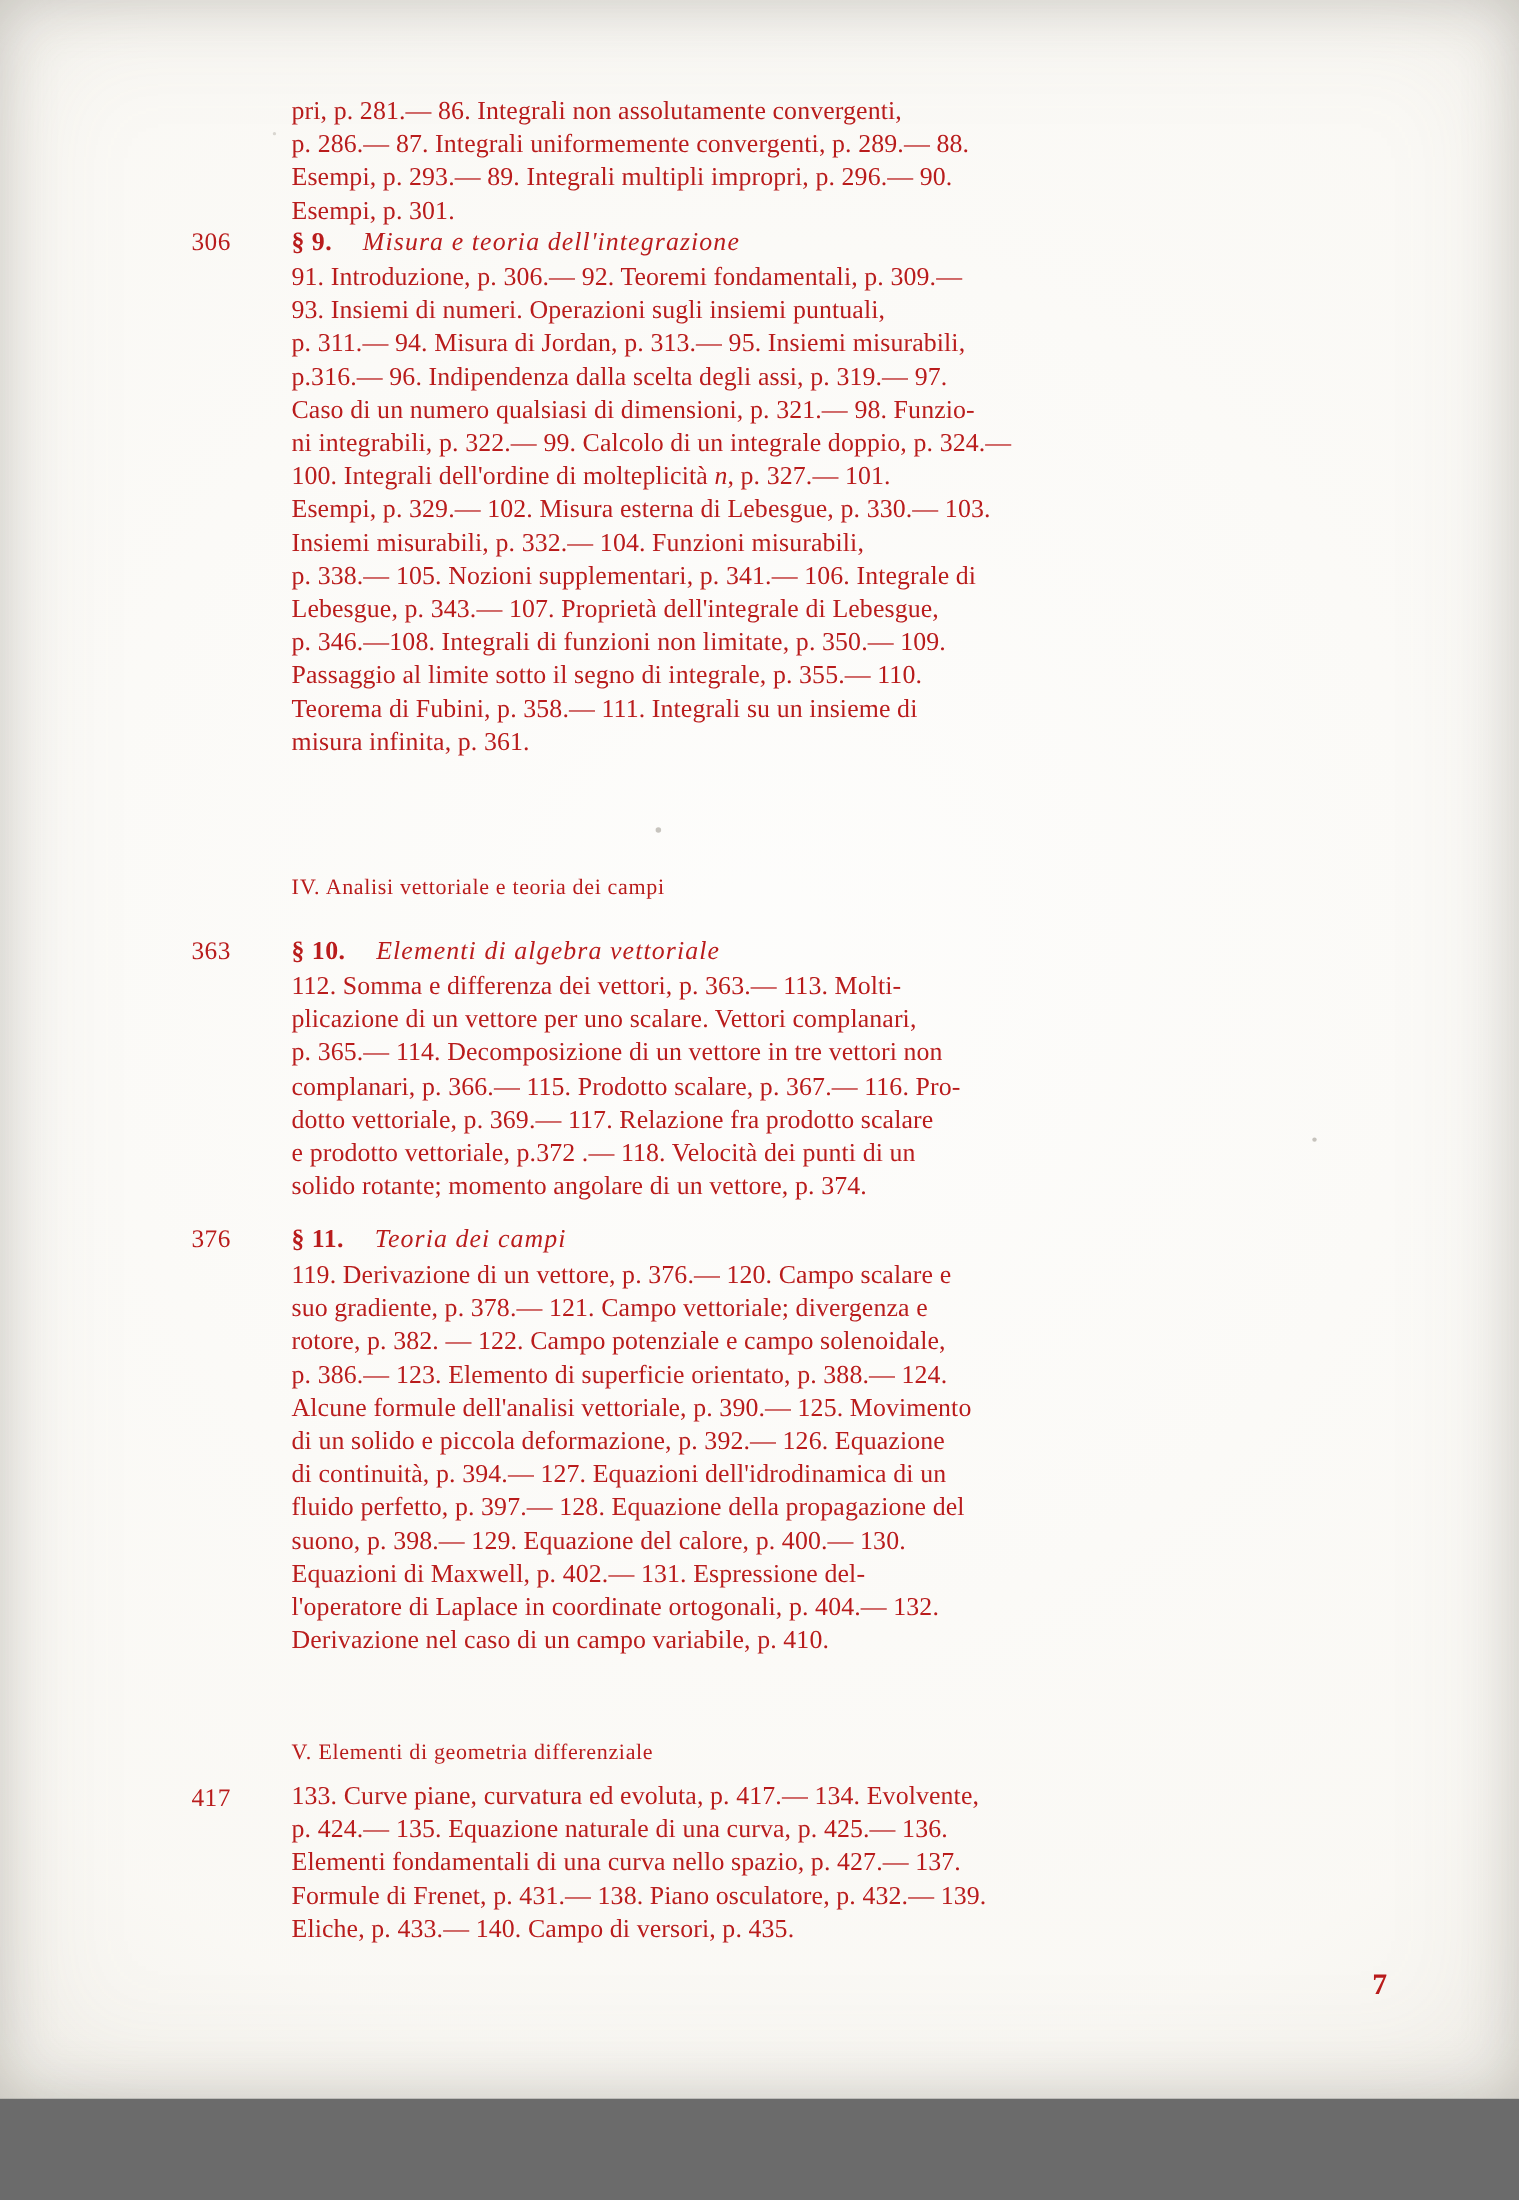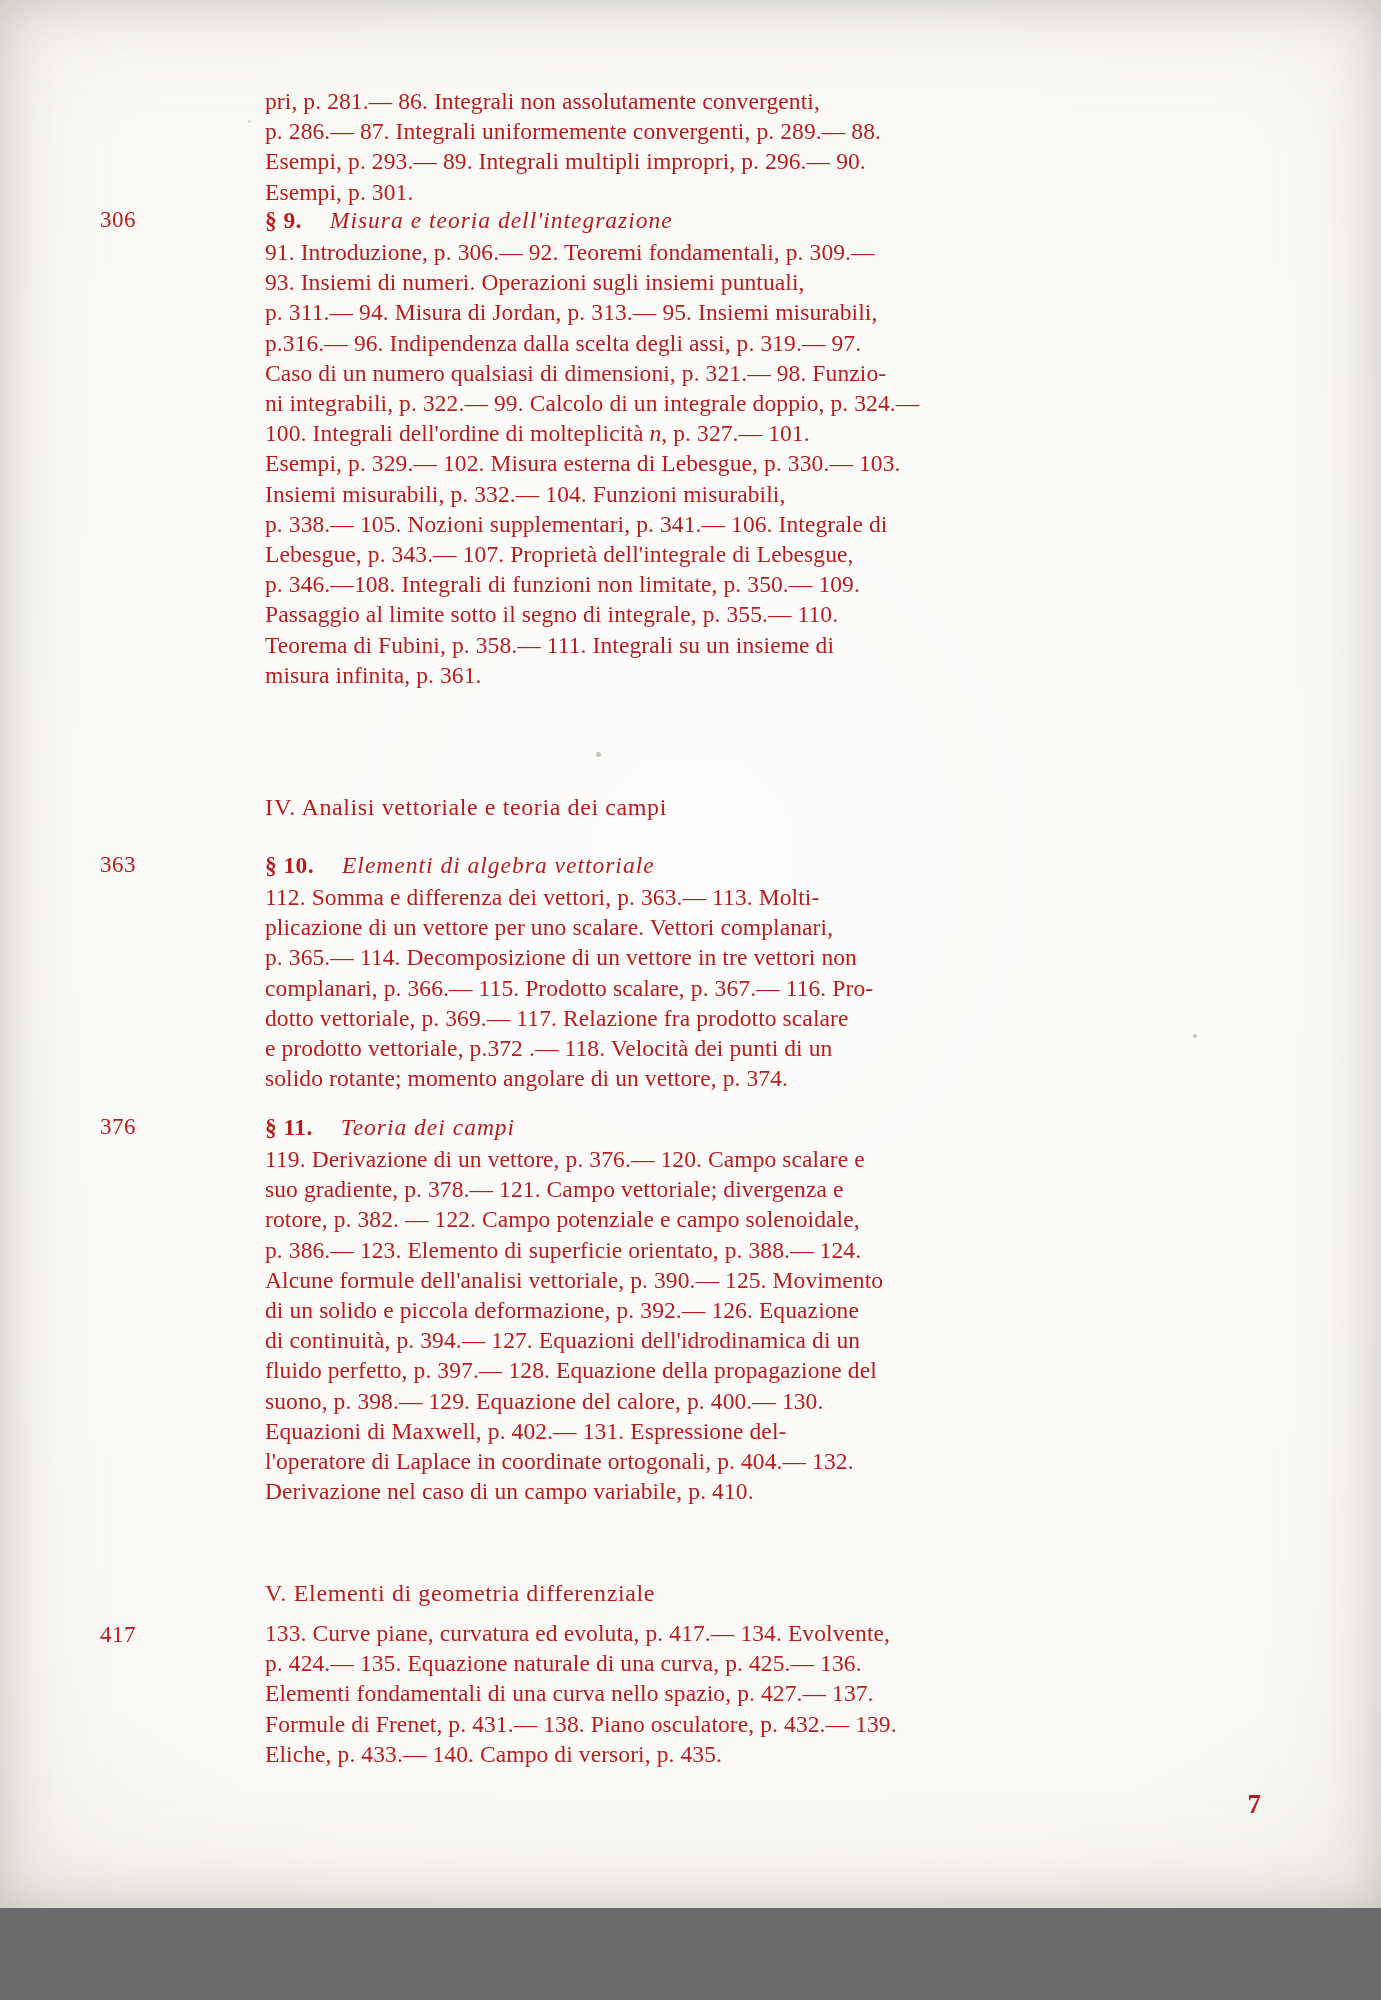--- a/index.html
+++ b/index.html
@@ -30,21 +30,21 @@
     box-shadow: inset 0 0 50px rgba(120,115,105,0.30),
                 inset 0 0 120px rgba(140,135,125,0.16);
     pointer-events: none;
   }
   .content {
     position: absolute;
     left: 0; top: 0; right: 0; bottom: 0;
   }
 
   
-  .margin-col { position: absolute; left: 100px; width: 110px; text-align: left; }
+  .margin-col { position: absolute; left: 100px; width: 110px; text-align: right; }
   .text-col   { position: absolute; left: 265px; width: 690px; }
 
   .body-line {
     font-size: 23.5px;
     line-height: 30.2px;
     letter-spacing: 0.1px;
     white-space: nowrap;
   }
 
   .blk { position: absolute; }
@@ -62,21 +62,21 @@
   }
   .sec-head .sign { font-weight: bold; letter-spacing: 0.4px; }
   .sec-head .title {
     font-style: italic;
     letter-spacing: 1.0px;
     margin-left: 28px;
   }
 
   .part-head {
     position: absolute;
-    font-size: 24px;
+    font-size: 20px;
     line-height: 34px;
     letter-spacing: 0.6px;
     white-space: nowrap;
   }
   .part-head .num { letter-spacing: 1px; }
 
   .page-num {
     position: absolute;
     right: 120px;
     bottom: 88px;

